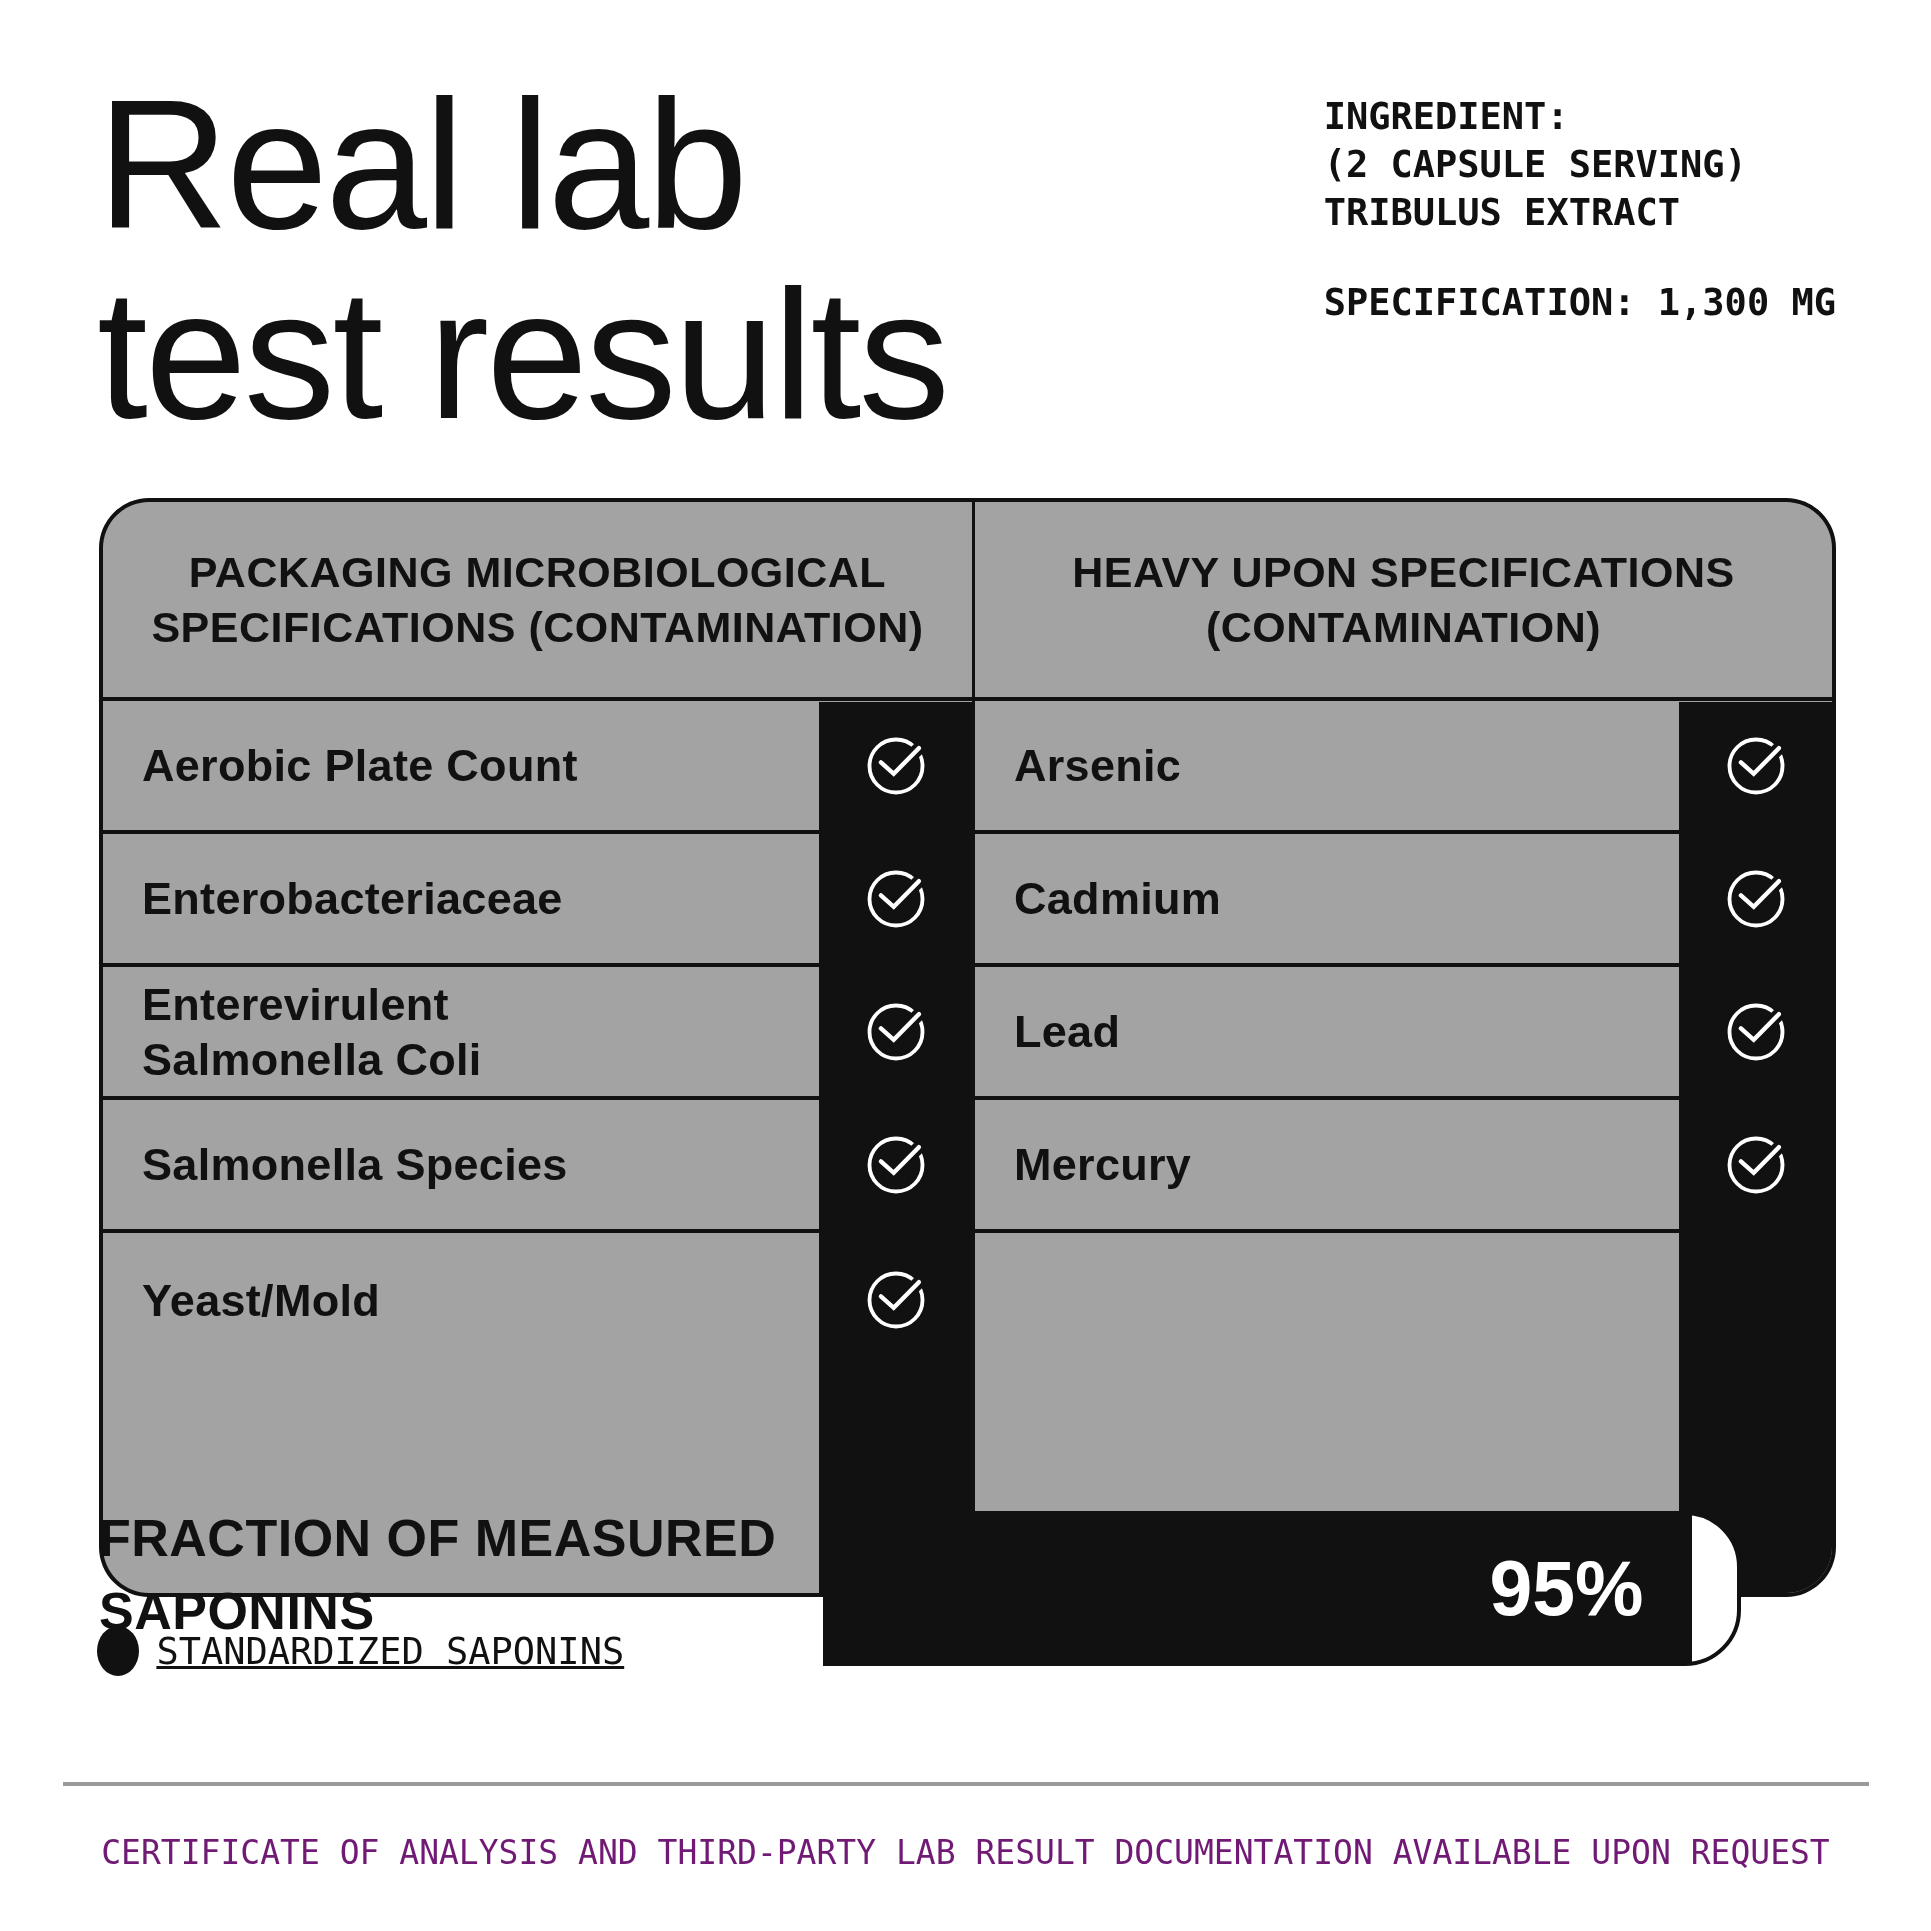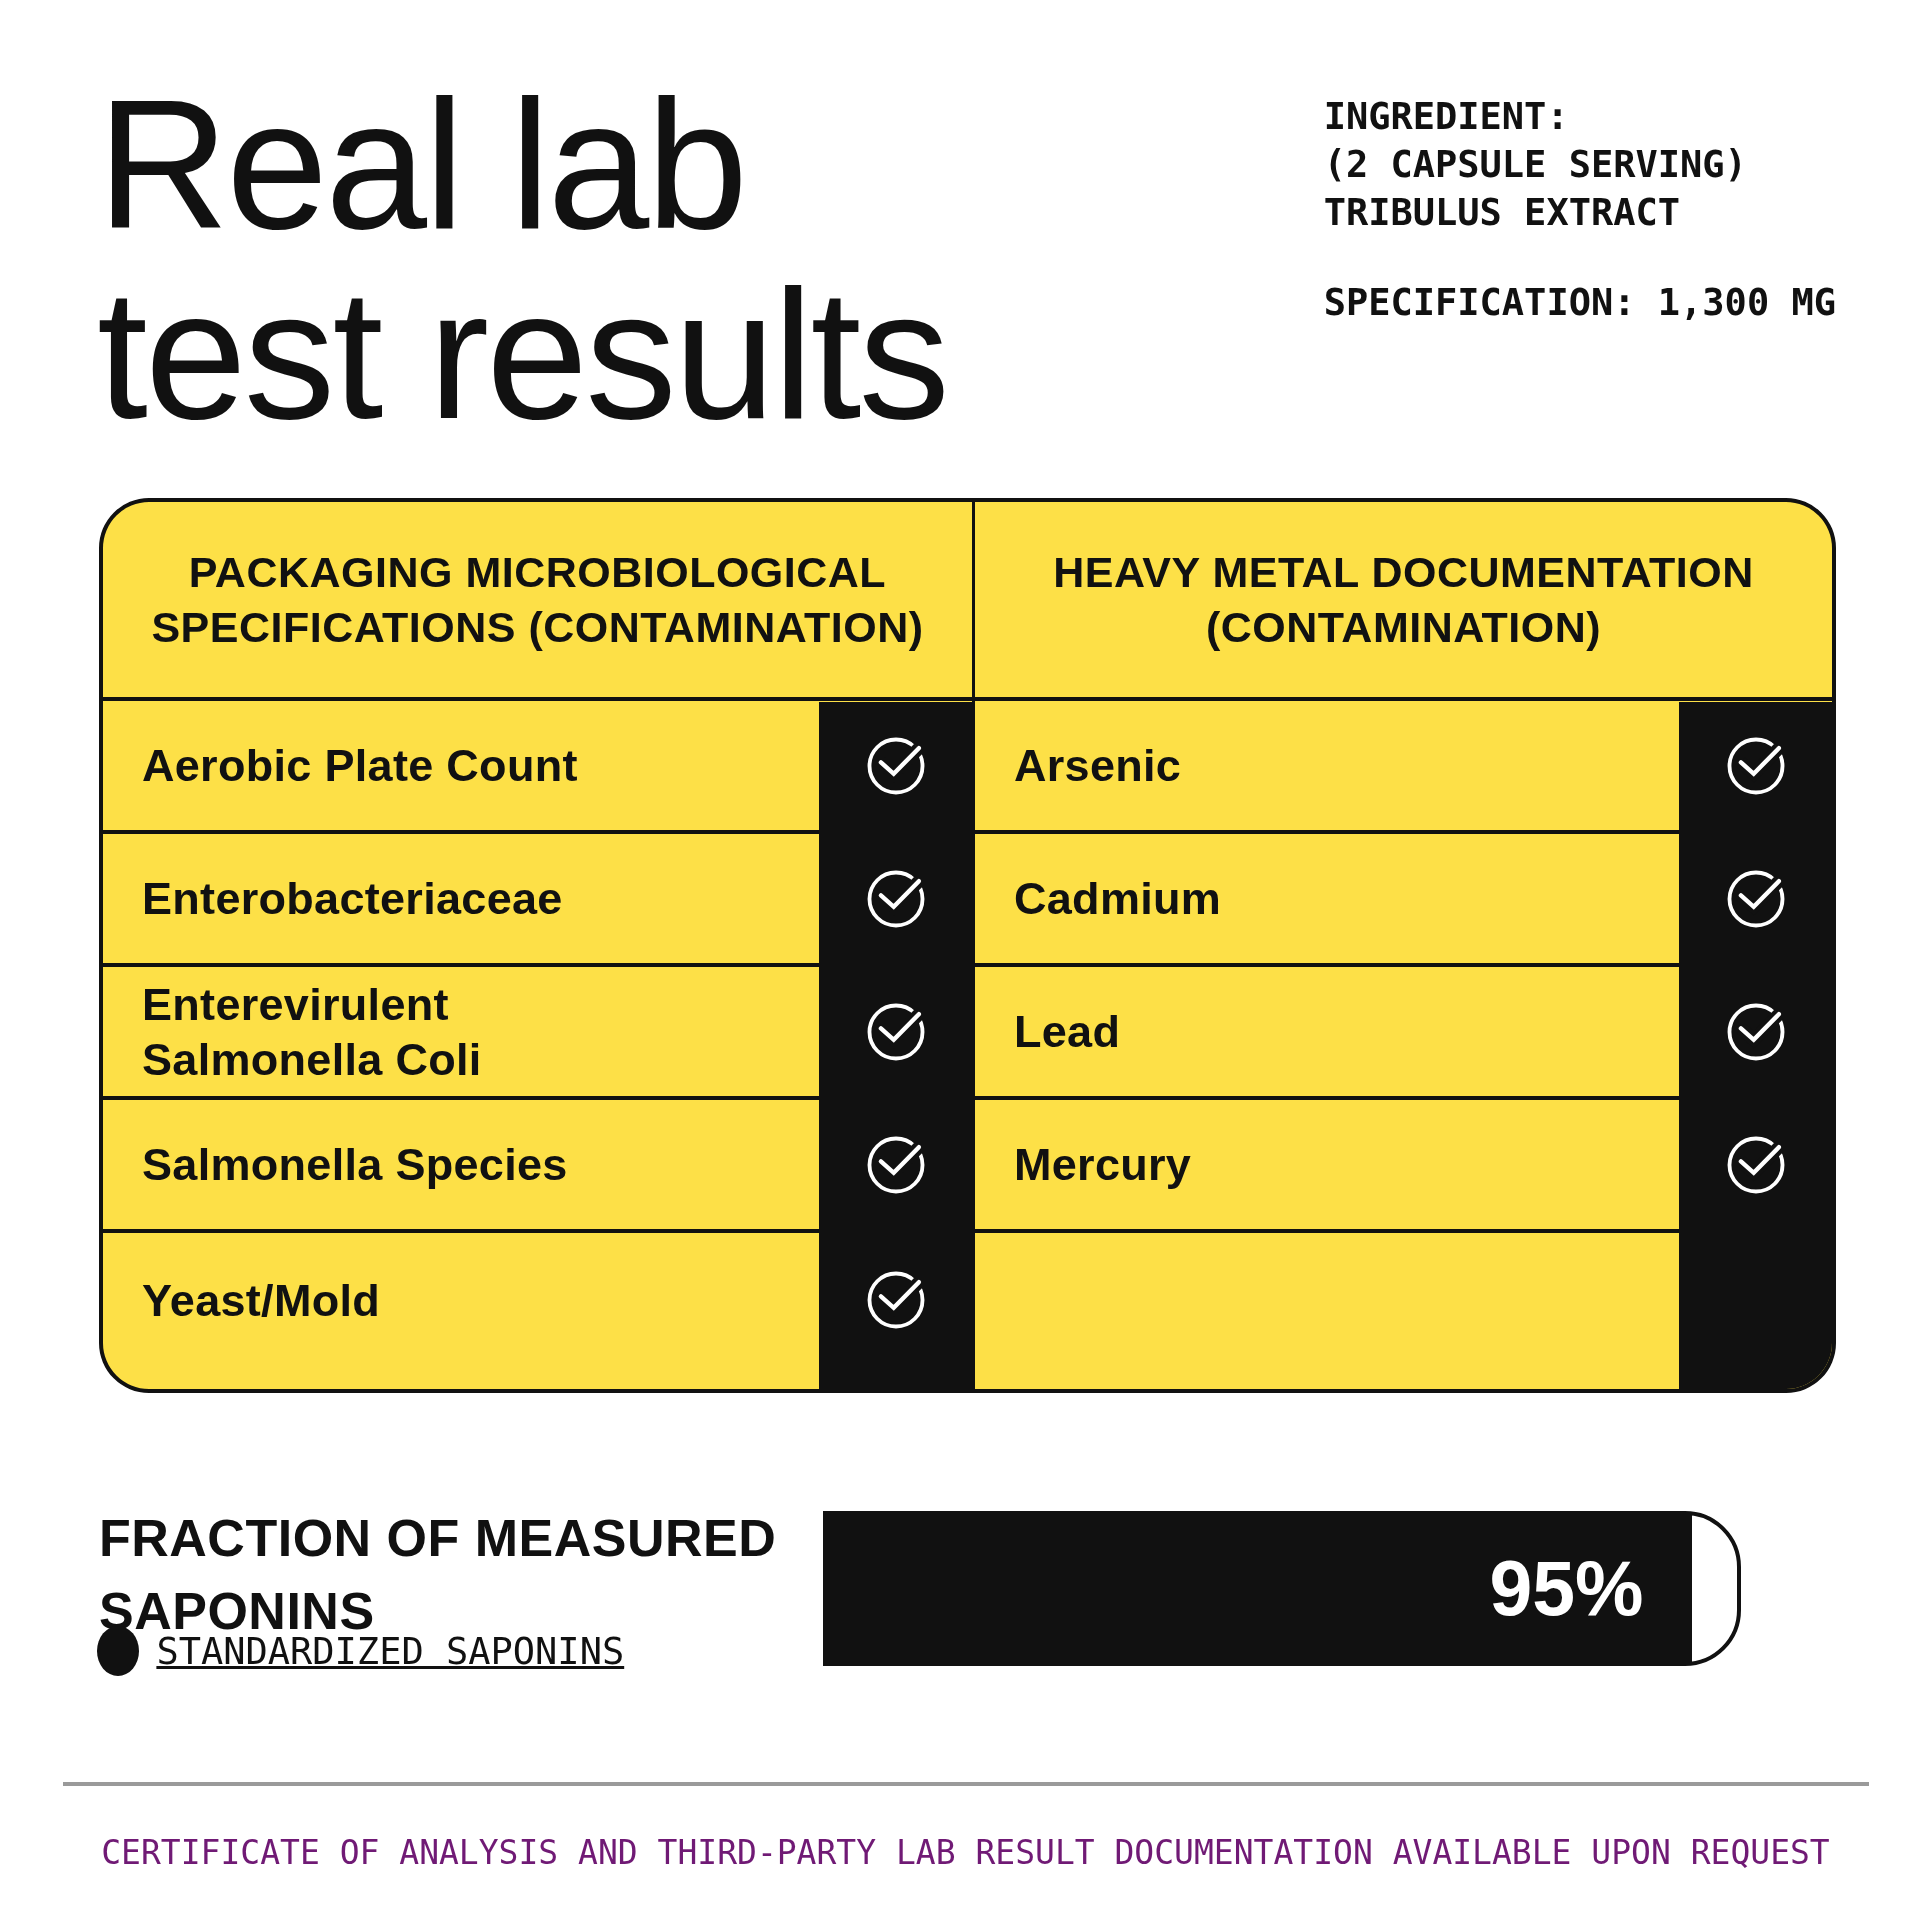--- a/index.html
+++ b/index.html
@@ -14,21 +14,21 @@
   }
   .ingredient-block{
     position:absolute;right:95px;top:93px;text-align:left;
     font-family:"DejaVu Sans Mono",monospace;font-size:37px;line-height:48px;
     font-weight:700;color:#111;
   }
   .ingredient-block .spec{margin-top:42px;}
   
   .tables{position:absolute;left:99px;top:498px;width:1737px;height:881px;}
   .spec-table{
-    position:absolute;top:0;height:895px;background:#fde047;border:4.8px solid #111;
+    position:absolute;top:0;height:1099px;background:#a3a3a3;border:4.8px solid #111;
     box-sizing:border-box;overflow:hidden;
   }
   .spec-table.left{left:0;width:874px;border-radius:50px 0 0 50px;border-right-width:1.9px;}
   .spec-table.right{left:874px;width:863px;border-radius:0 50px 50px 0;border-left-width:2.9px;}
   .table-header{
     height:195px;border-bottom:4.8px solid #111;display:flex;flex-direction:column;
     align-items:center;justify-content:center;text-align:center;
     font-size:43px;line-height:55px;font-weight:700;letter-spacing:0.5px;
   }
   .check-col{
@@ -152,21 +152,21 @@
             <circle cx="35" cy="35" r="29" fill="none" stroke="#fff" stroke-width="4.2"></circle>
             <path d="M18.5 31 L32.5 43.5 L60 15.5" fill="none" stroke="#111" stroke-width="14"></path>
             <path d="M18.5 31 L32.5 43.5 L60 15.5" fill="none" stroke="#fff" stroke-width="4.8" stroke-linecap="round"></path>
           </svg>
         </div>
       </div>
     </div>
 
     <div class="spec-table right">
       <div class="table-header">
-        <div>HEAVY METAL DOCUMENTATION</div>
+        <div>HEAVY UPON SPECIFICATIONS</div>
         <div>(CONTAMINATION)</div>
       </div>
       <div class="check-col"></div>
 
       <div class="trow">
         <div class="label">Arsenic</div>
         <div class="check-slot">
           <svg viewBox="0 0 70 70" width="64" height="64">
             <circle cx="35" cy="35" r="29" fill="none" stroke="#fff" stroke-width="4.2"></circle>
             <path d="M18.5 31 L32.5 43.5 L60 15.5" fill="none" stroke="#111" stroke-width="14"></path>

